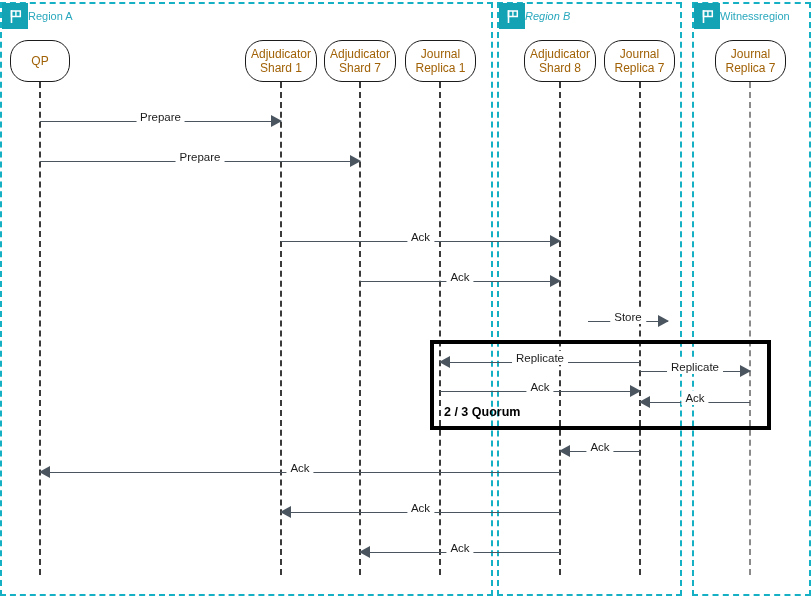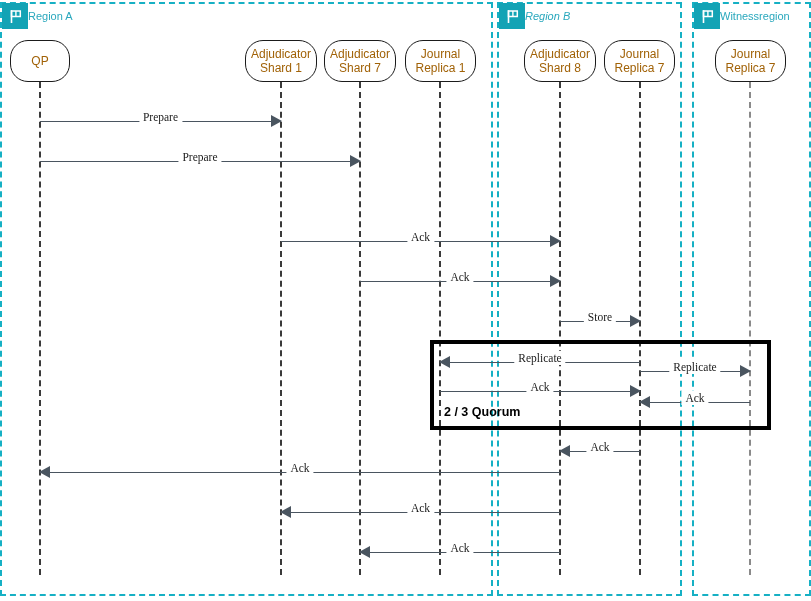--- a/index.html
+++ b/index.html
@@ -30,21 +30,21 @@
   
   .node{
     position:absolute;box-sizing:border-box;
     border:1.6px solid #1b1b1b;border-radius:18px;background:#ffffff;
     display:flex;align-items:center;justify-content:center;text-align:center;
     font-size:12px;line-height:14px;color:#a16207;
   }
   .node span{display:block;}
 
   
-  .msg{position:absolute;height:16px;font-family:Liberation Serif, serif;}
+  .msg{position:absolute;height:16px;}
   .msg .line{
     position:absolute;left:0;top:8px;height:0;width:100%;
     border-top:1.5px solid #4a5560;
   }
   .msg .head{
     position:absolute;top:1.5px;width:0;height:0;
     border-top:6px solid transparent;border-bottom:6px solid transparent;
   }
   .msg.right .head{right:-1px;border-left:11px solid #4a5560;}
   .msg.left  .head{left:-1px; border-right:11px solid #4a5560;}
@@ -165,21 +165,21 @@
     <div class="msg right" style="left: 281px; top: 233px; width: 279px;">
       <div class="line"></div>
       <div class="head"></div>
       <div class="label">Ack</div>
     </div>
     <div class="msg right" style="left: 360px; top: 273px; width: 200px;">
       <div class="line"></div>
       <div class="head"></div>
       <div class="label">Ack</div>
     </div>
-    <div class="msg right" style="left: 560px; top: 313px; width: 80px;">
+    <div class="msg right" style="left: 588px; top: 313px; width: 80px;">
       <div class="line"></div>
       <div class="head"></div>
       <div class="label">Store</div>
     </div>
     <div class="msg left" style="left: 440px; top: 354px; width: 200px;">
       <div class="line"></div>
       <div class="head"></div>
       <div class="label">Replicate</div>
     </div>
     <div class="msg right" style="left: 640px; top: 363px; width: 110px;">

